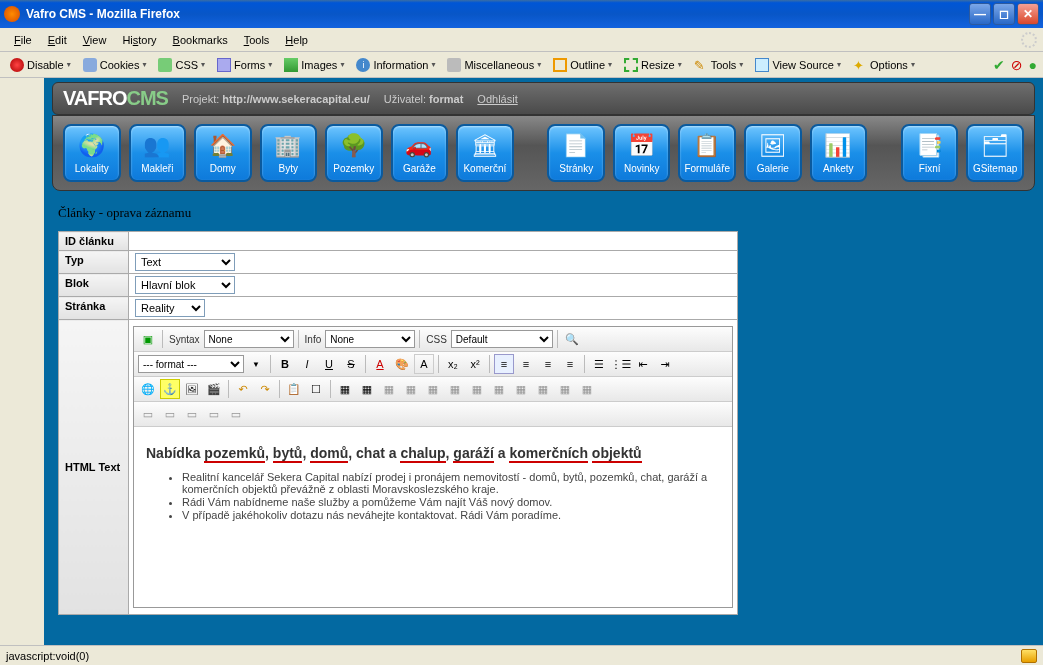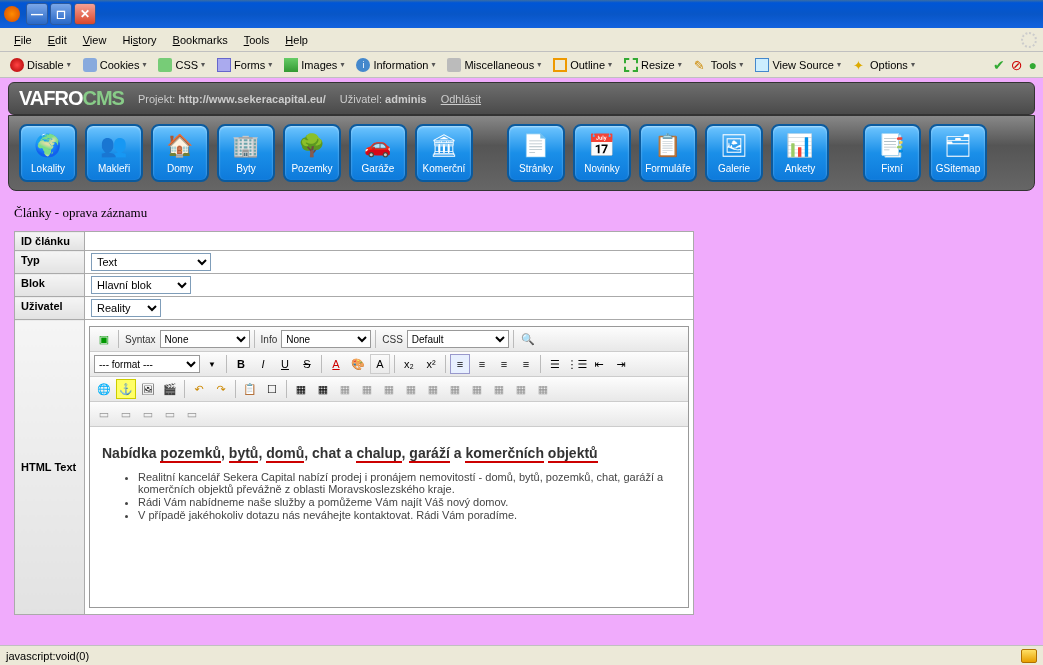--- a/index.html
+++ b/index.html
@@ -21,42 +21,42 @@
 .spinner { margin-left: auto; width: 16px; height: 16px; border: 2px dotted #ccc; border-radius: 50%; }
 
 
 .devbar { height: 26px; background: #ece9d8; display: flex; align-items: center; padding: 0 6px; gap: 4px; border-bottom: 1px solid #c0c0c0; font-size: 11px; }
 .devitem { display: flex; align-items: center; gap: 3px; padding: 1px 4px; }
 .devicon { width: 14px; height: 14px; display: inline-block; }
 .dd { font-size: 8px; color: #555; }
 .devbar-right { margin-left: auto; display: flex; gap: 6px; }
 
 
-.content { background: #f0abfc; height: calc(665px - 28px - 24px - 26px - 20px); overflow: hidden; }
+.content { background: #0369a1; height: calc(665px - 28px - 24px - 26px - 20px); overflow: hidden; margin-left: 44px; }
 
 
 .cms-top { background: linear-gradient(#6e6e6e, #4a4a4a); border: 1px solid #333; border-radius: 6px; margin: 4px 8px 0 8px; padding: 4px 10px; display: flex; align-items: center; color: #ccc; font-size: 11px; gap: 14px; }
 .cms-logo { font-family: Arial; font-size: 20px; font-weight: 300; letter-spacing: -1px; color: white; }
 .cms-logo span { color: #8c8; font-weight: 700; }
 .cms-link { color: #ccc; }
 
 
 .cms-iconbar { background: linear-gradient(#888, #555 40%, #666); border: 1px solid #333; border-radius: 0 0 8px 8px; margin: 0 8px 8px 8px; padding: 8px 10px; display: flex; gap: 8px; }
 .iconbtn { width: 58px; height: 58px; background: linear-gradient(#6ec5ff, #1a8fe8 50%, #0e7adb); border: 2px solid #0a5a9e; border-radius: 8px; display: flex; flex-direction: column; align-items: center; justify-content: center; color: white; font-size: 10px; gap: 3px; box-shadow: inset 0 1px 2px rgba(255,255,255,0.5); }
 .iconbtn .ic { width: 28px; height: 28px; display: flex; align-items: center; justify-content: center; font-size: 22px; }
 .icon-gap { width: 18px; }
 
 
 .page { padding: 6px 14px; }
 .page-title { font-size: 13px; margin-bottom: 10px; font-family: Georgia, serif; }
 .form-table { border: 1px solid #aaa; border-collapse: collapse; width: 680px; }
 .form-table th { background: linear-gradient(#f5f5f5, #e2e2e2); border: 1px solid #aaa; text-align: left; padding: 3px 6px; font-weight: bold; width: 70px; vertical-align: top; }
 .form-table td { border: 1px solid #aaa; padding: 2px 6px; background: white; }
 .sel { border: 1px solid #7f9db9; font-size: 11px; padding: 1px; background: white; }
-.sel-wide { width: 120px; }
+.sel-wide { width: 100px; }
 .sel-med { width: 100px; }
 .sel-sm { width: 70px; }
 
 
 .rte { border: 1px solid #999; margin: 2px 0; }
 .rte-row { display: flex; align-items: center; gap: 2px; padding: 2px 4px; background: linear-gradient(#fdfdfd, #e8e8e8); border-bottom: 1px solid #ccc; flex-wrap: wrap; }
 .rte-lbl { font-size: 10px; color: #333; margin: 0 2px; }
 .rte-sel { border: 1px solid #999; font-size: 10px; height: 18px; background: white; }
 .rte-btn { width: 20px; height: 20px; border: 1px solid transparent; display: inline-flex; align-items: center; justify-content: center; font-size: 11px; }
 .rte-sep { width: 1px; height: 18px; background: #bbb; margin: 0 2px; }
@@ -68,20 +68,21 @@
 
 
 .statusbar { height: 20px; background: #ece9d8; border-top: 1px solid #c0c0c0; display: flex; align-items: center; padding: 0 6px; font-size: 11px; }
 .status-right { margin-left: auto; width: 16px; height: 14px; background: linear-gradient(#ffe066, #e8a000); border: 1px solid #b07000; border-radius: 2px; }
 </style>
 </head>
 <body>
 
 <div class="titlebar">
   <div class="titlebar-icon"></div>
+  <div class="titlebar-text">Vafro CMS - Mozilla Firefox</div>
   <div class="winbtns">
     <div class="winbtn min">—</div>
     <div class="winbtn max">◻</div>
     <div class="winbtn close">✕</div>
   </div>
 </div>
 
 <div class="menubar">
   <div class="menuitem"><u>F</u><span>ile</span></div>
   <div class="menuitem"><u>E</u>dit</div>
@@ -159,21 +160,21 @@
     <span style="color:#c00;font-size:14px">⊘</span>
     <span style="color:#3a3;font-size:14px">●</span>
   </div>
 </div>
 
 <div class="content">
 
   <div class="cms-top">
     <div class="cms-logo"><span style="color:white">VAFRO</span><span>CMS</span></div>
     <div><span>Projekt:</span> <b>http://www.sekeracapital.eu/</b></div>
-    <div><span>Uživatel:</span> <b>adminis</b></div>
+    <div><span>Uživatel:</span> <b>format</b></div>
     <a href="#" class="cms-link">Odhlásit</a>
   </div>
 
   <div class="cms-iconbar">
     <div class="iconbtn">
         <div class="ic">🌍</div>
         <div>Lokality</div>
       </div>
     <div class="iconbtn">
         <div class="ic">👥</div>
@@ -242,21 +243,21 @@
           </tr>
       <tr>
             <th>Typ</th>
           <td><select class="sel sel-wide"><option>Text</option></select></td>
           </tr>
       <tr>
             <th>Blok</th>
           <td><select class="sel sel-med"><option>Hlavní blok</option></select></td>
           </tr>
       <tr>
-            <th>Uživatel</th>
+            <th>Stránka</th>
           <td><select class="sel sel-sm"><option>Reality</option></select></td>
           </tr>
       <tr>
             <th style="vertical-align:middle">HTML Text</th>
           <td style="padding:4px">
             <div class="rte">
 
               <div class="rte-row">
                 <span class="rte-btn" style="color:#090">▣</span>
                 <span class="rte-sep"></span>

